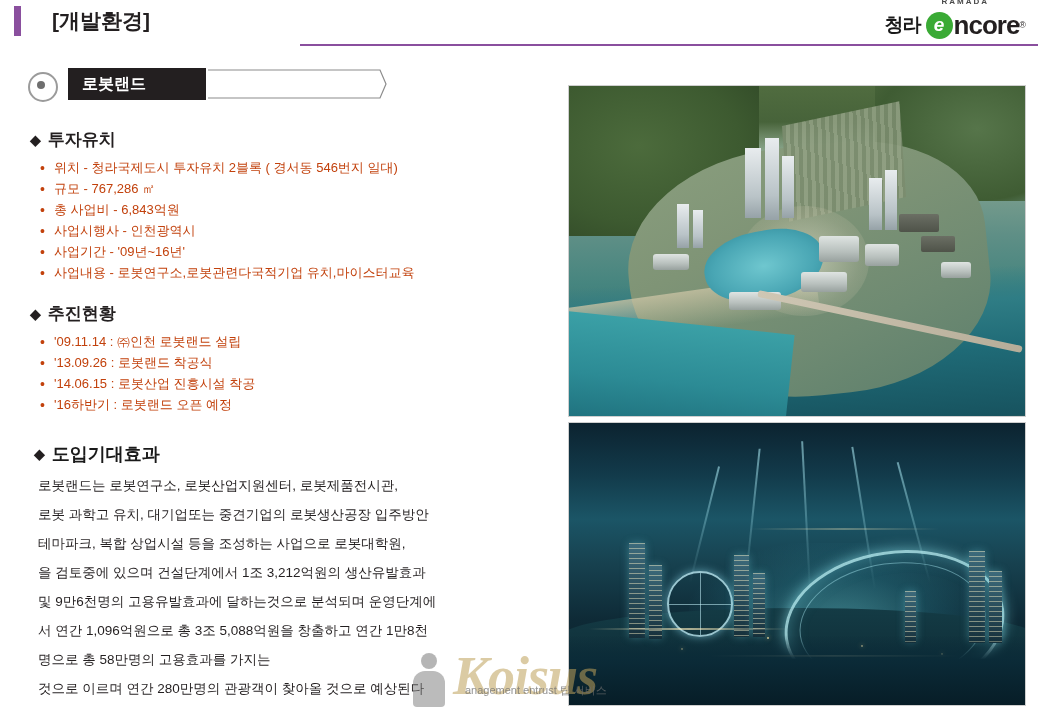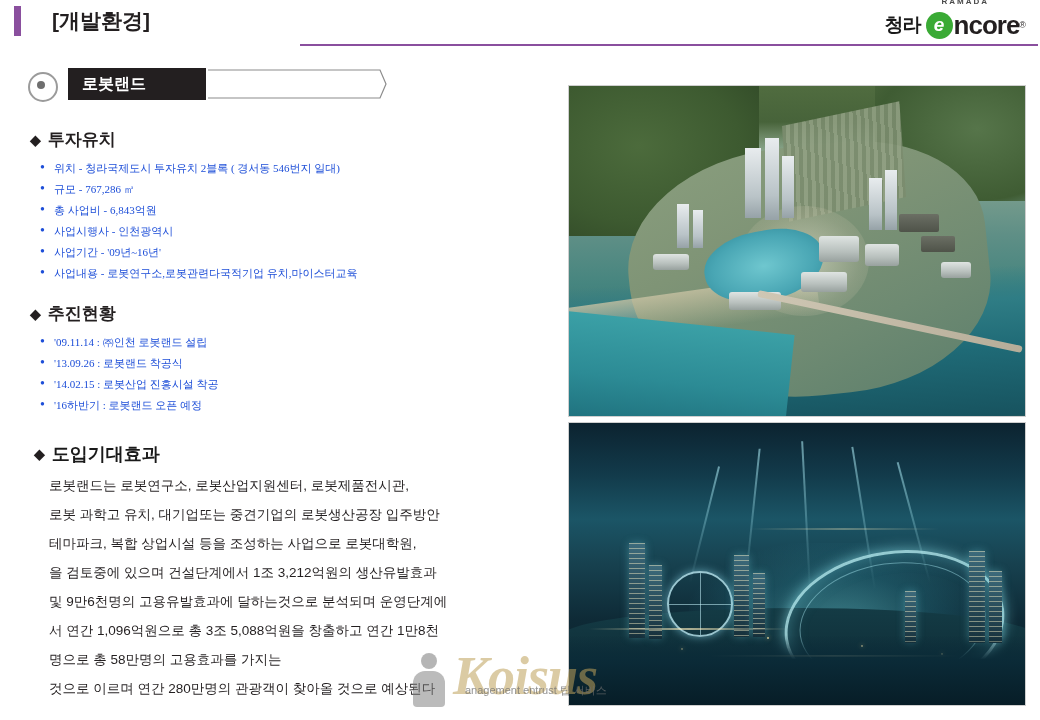--- a/index.html
+++ b/index.html
@@ -171,28 +171,27 @@
     color: #231f20;
     font-size: 14px;
     margin-right: 7px;
   }
   ul.bullets {
     list-style: none;
     margin: 0 0 0 8px;
     padding: 0;
   }
   ul.bullets li {
-    font-size: 11px;
+    font-size: 13px;
     line-height: 20px;
-    color: #1d4ed8;
+    color: #c2410c;
     position: relative;
     padding-left: 16px;
     margin-bottom: 1px;
     white-space: nowrap;
-    font-family: Liberation Serif, serif;
   }
   ul.bullets li::before {
     content: "•";
     position: absolute;
     left: 2px;
     top: 0;
     font-size: 14px;
   }
 
   .gap-1 { height: 18px; }
@@ -200,21 +199,21 @@
 
   
   .effect-title {
     font-size: 18px;
     font-weight: bold;
     margin: 0 0 12px 4px;
     display: flex;
     align-items: center;
   }
   .effect-body {
-    margin-left: 19px;
+    margin-left: 8px;
   }
   .effect-body p {
     margin: 0 0 14px 0;
     font-size: 13.5px;
     line-height: 15px;
     color: #231f20;
     white-space: nowrap;
   }
 
   
@@ -476,21 +475,21 @@
 
   <div class="gap-1"></div>
 
   <div class="block-title">
     <span class="diamond">◆</span>
     <span>추진현황</span>
   </div>
   <ul class="bullets">
     <li>'09.11.14 : ㈜인천 로봇랜드 설립</li>
     <li>'13.09.26 : 로봇랜드 착공식</li>
-    <li>'14.02.15 : 로봇산업 진흥시설 착공</li>
+    <li>'14.06.15 : 로봇산업 진흥시설 착공</li>
     <li>'16하반기 : 로봇랜드 오픈 예정</li>
   </ul>
 
   <div class="gap-2"></div>
 
   <div class="effect-title">
     <span class="diamond">◆</span>
     <span>도입기대효과</span>
   </div>
   <div class="effect-body">

